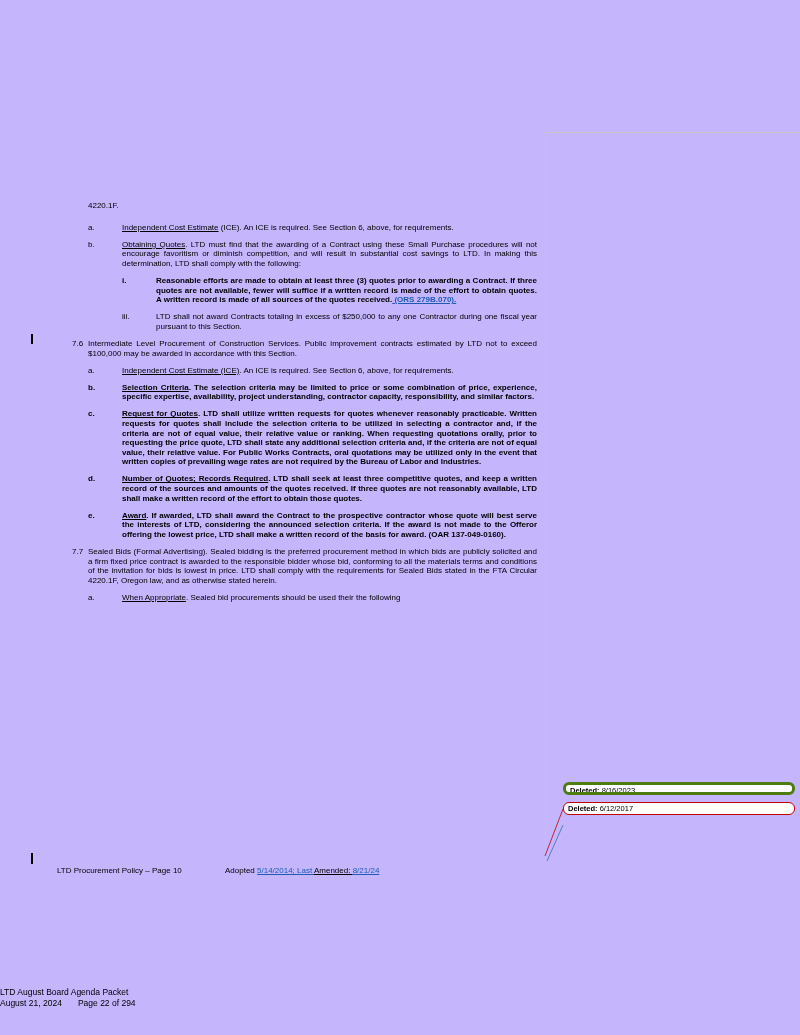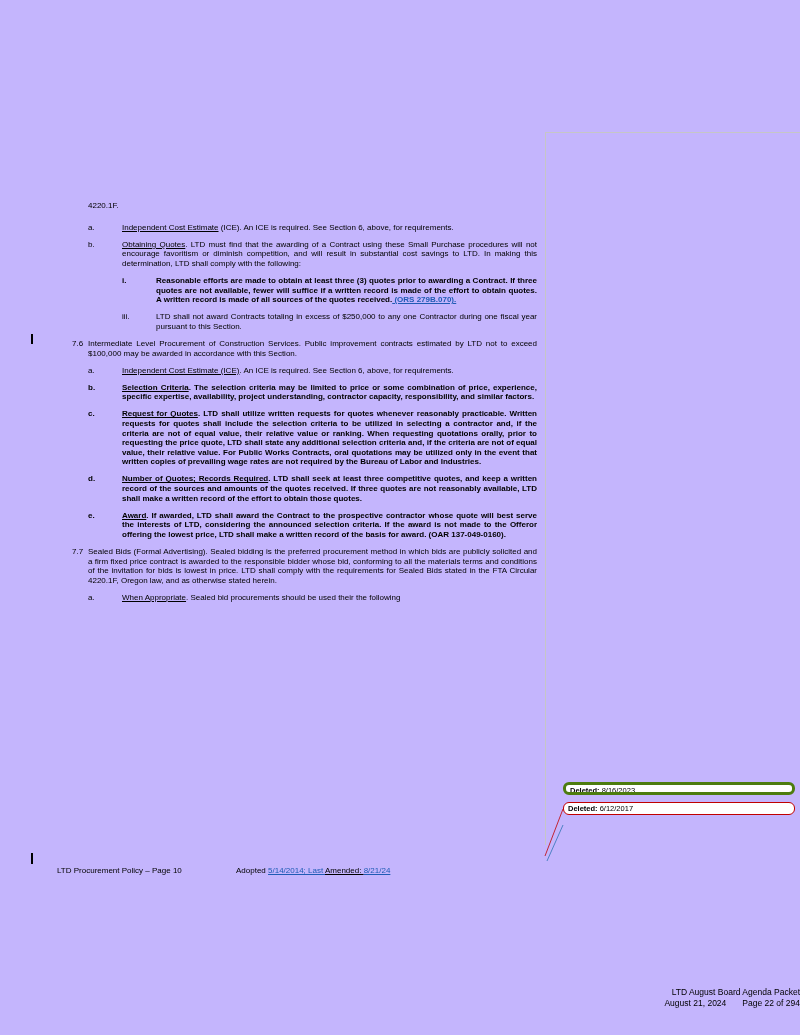--- a/index.html
+++ b/index.html
@@ -39,24 +39,24 @@
     border-radius:6px; background:#fff; font-size:7.5px; line-height:12px;
     padding:0 4px; box-sizing:border-box; white-space:nowrap; overflow:hidden;
   }
   .balloon1 { top:802px; border:1px solid #C00000; }
   .balloon2 { top:782px; border:3px solid #4d7c0f; }
   .dlabel { font-weight:bold; }
   .connectors { position:absolute; left:534px; top:798px; }
 
   
   .doc-footer { position:absolute; left:57px; top:854px; width:480px; font-size:8px; line-height:10px;margin-top:12px; }
-  .f-center { position:absolute; left:179px; top:0; white-space:nowrap; }
+  .f-center { position:absolute; left:168px; top:0; white-space:nowrap; }
 
   
-  .packet { position:absolute; left:0; top:987px; width:800px; text-align:right; font-size:8.5px; line-height:11px; }
+  .packet { position:absolute; left:0; top:987px; width:800px; text-align:left; font-size:8.5px; line-height:11px; }
   .pf-gap { margin-left:16px; }
 </style>
 </head>
 <body>
 
 <div class="page">
 
   <div class="markup-top"></div>
   <div class="markup-side"></div>
 

